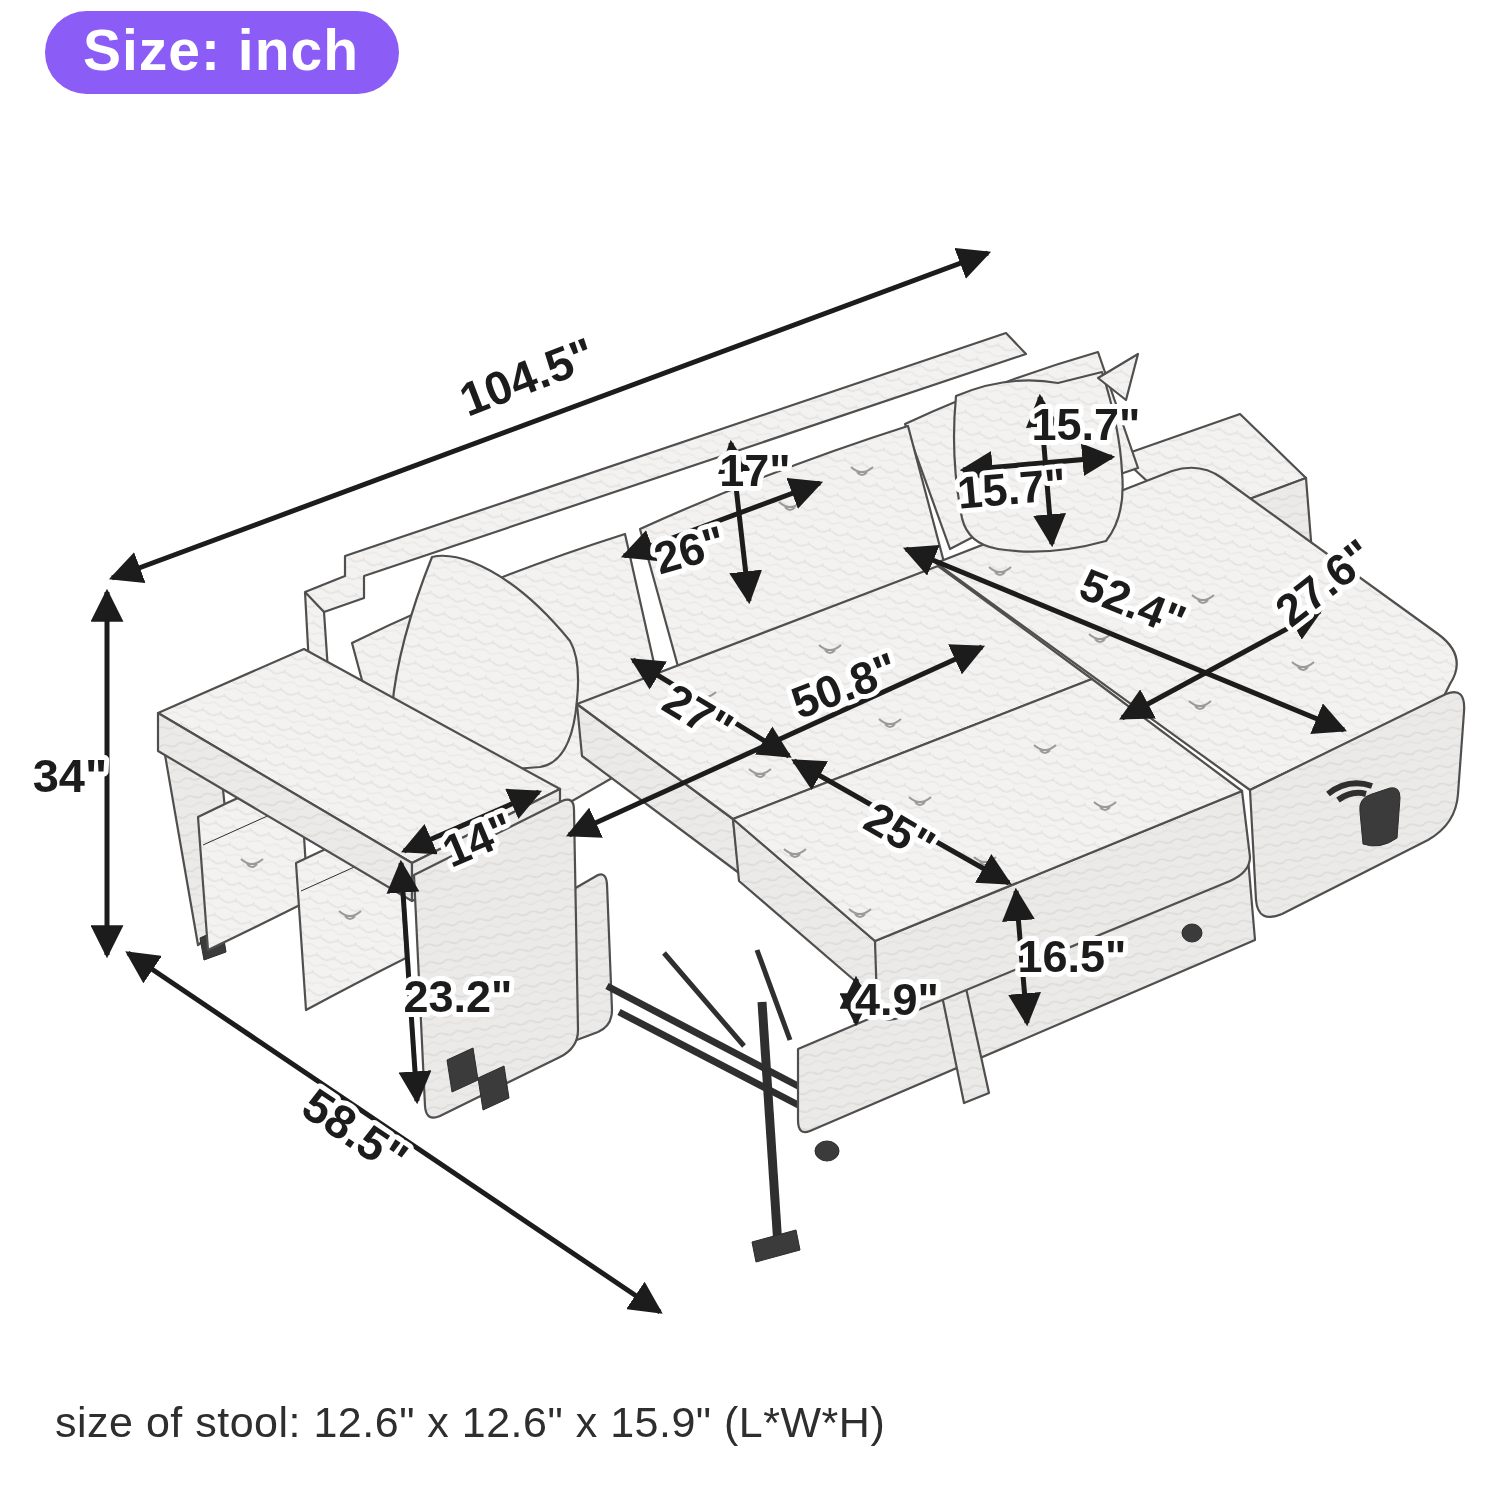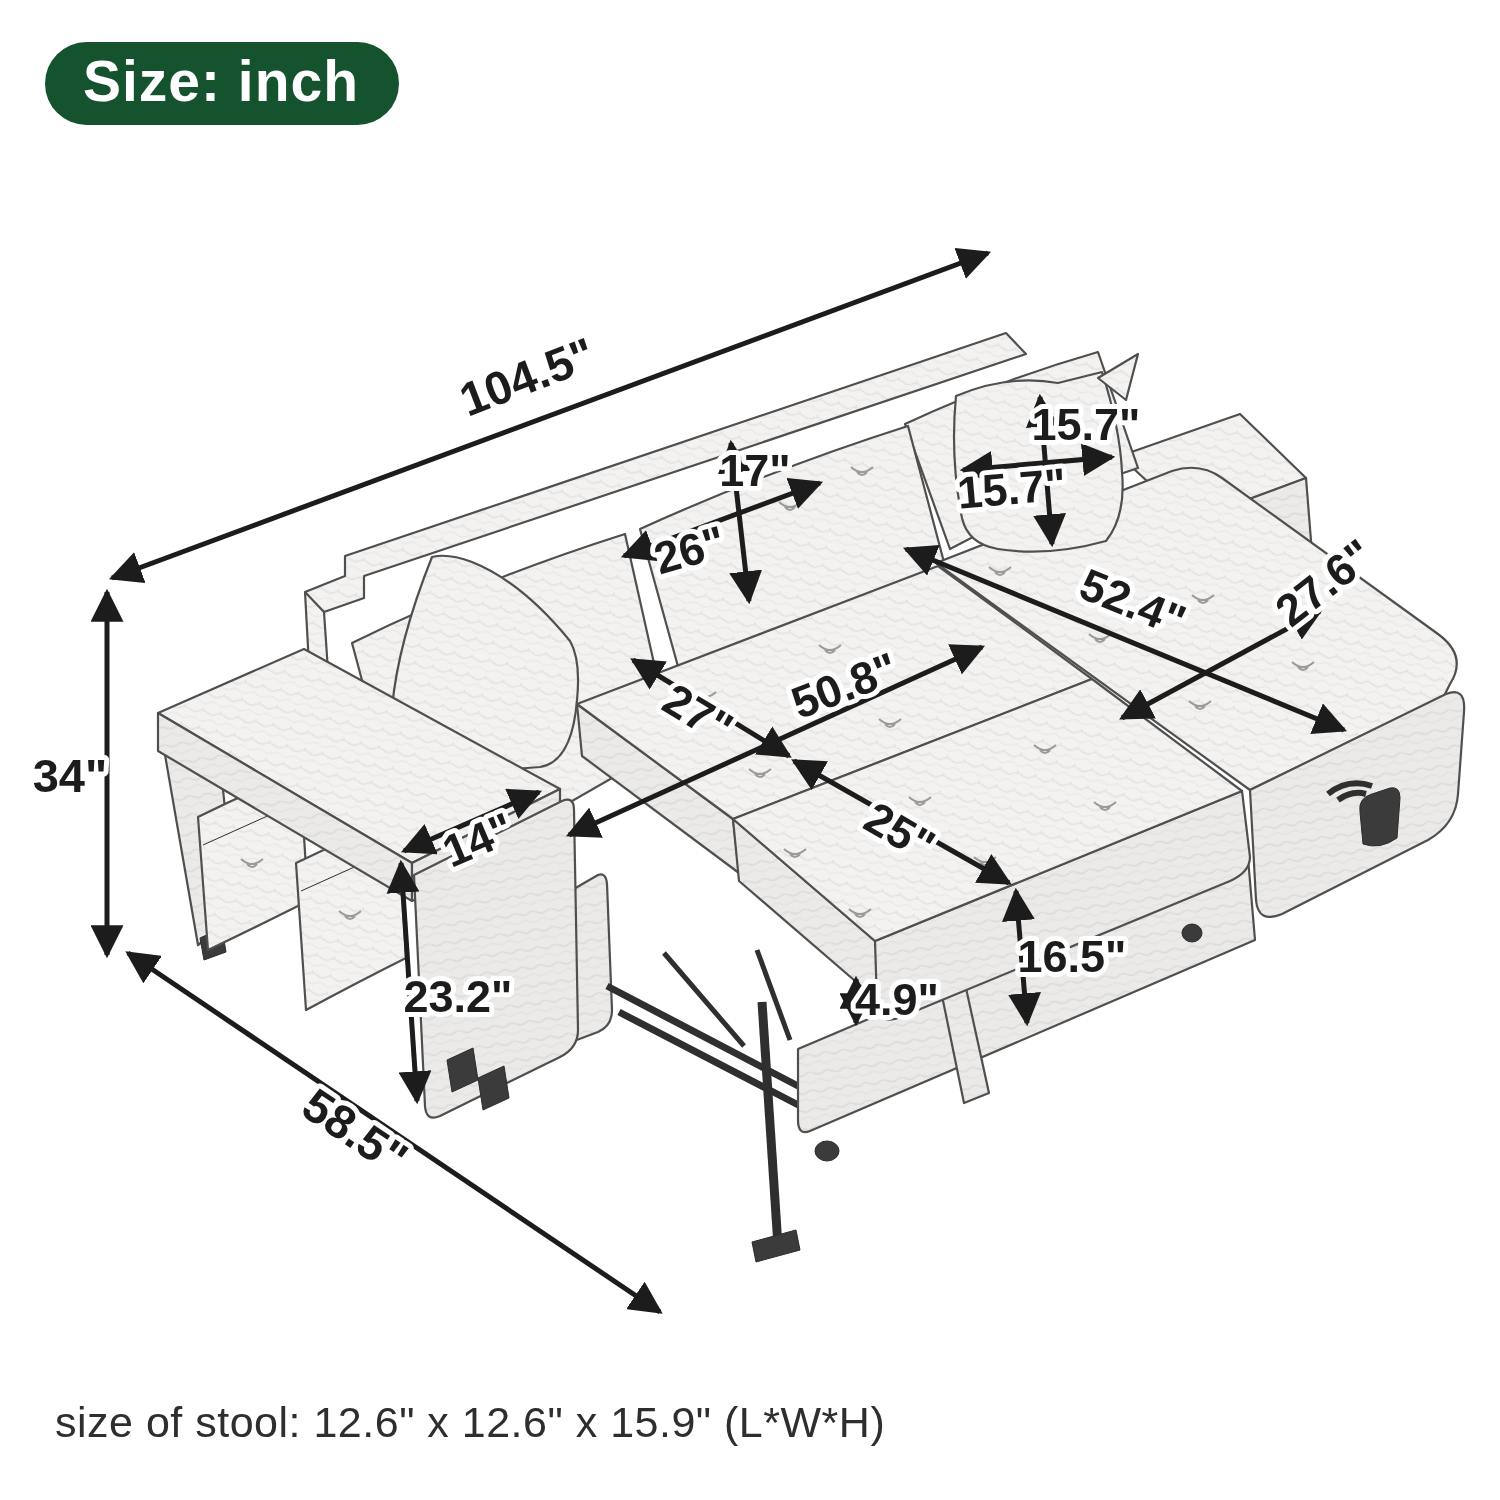--- a/index.html
+++ b/index.html
@@ -1,18 +1,18 @@
 <!DOCTYPE html>
 <html><head>
 <meta charset="utf-8">
 <style>
   html,body{margin:0;padding:0;background:#ffffff;}
   .stage{position:relative;width:1500px;height:1500px;background:#ffffff;overflow:hidden;
          font-family:"Liberation Sans",sans-serif;}
-  .badge{position:absolute;left:45px;top:42px;background:#14532d;color:#ffffff;
+  .badge{position:absolute;left:45px;top:11px;background:#8b5cf6;color:#ffffff;
          border-radius:48px;padding:8px 40px 12px 38px;font-size:57px;font-weight:bold;
          letter-spacing:1px;line-height:1.1;}
   .footnote{position:absolute;left:55px;top:1398px;font-size:43px;color:#2e2e2e;
             letter-spacing:.5px;}
   svg{position:absolute;left:0;top:0;}
   .dim{font-family:"Liberation Sans",sans-serif;font-size:45px;font-weight:bold;fill:#1c1c1c;
        text-anchor:middle;paint-order:stroke;stroke:#ffffff;stroke-width:10px;stroke-linejoin:round;}
   .dim.big{font-size:47px;}
   .arrow{stroke:#1c1c1c;stroke-width:5;fill:none;}
   .sketch{stroke:#4f4f4f;stroke-width:2.2;stroke-linejoin:round;stroke-linecap:round;fill:url(#fab);}

